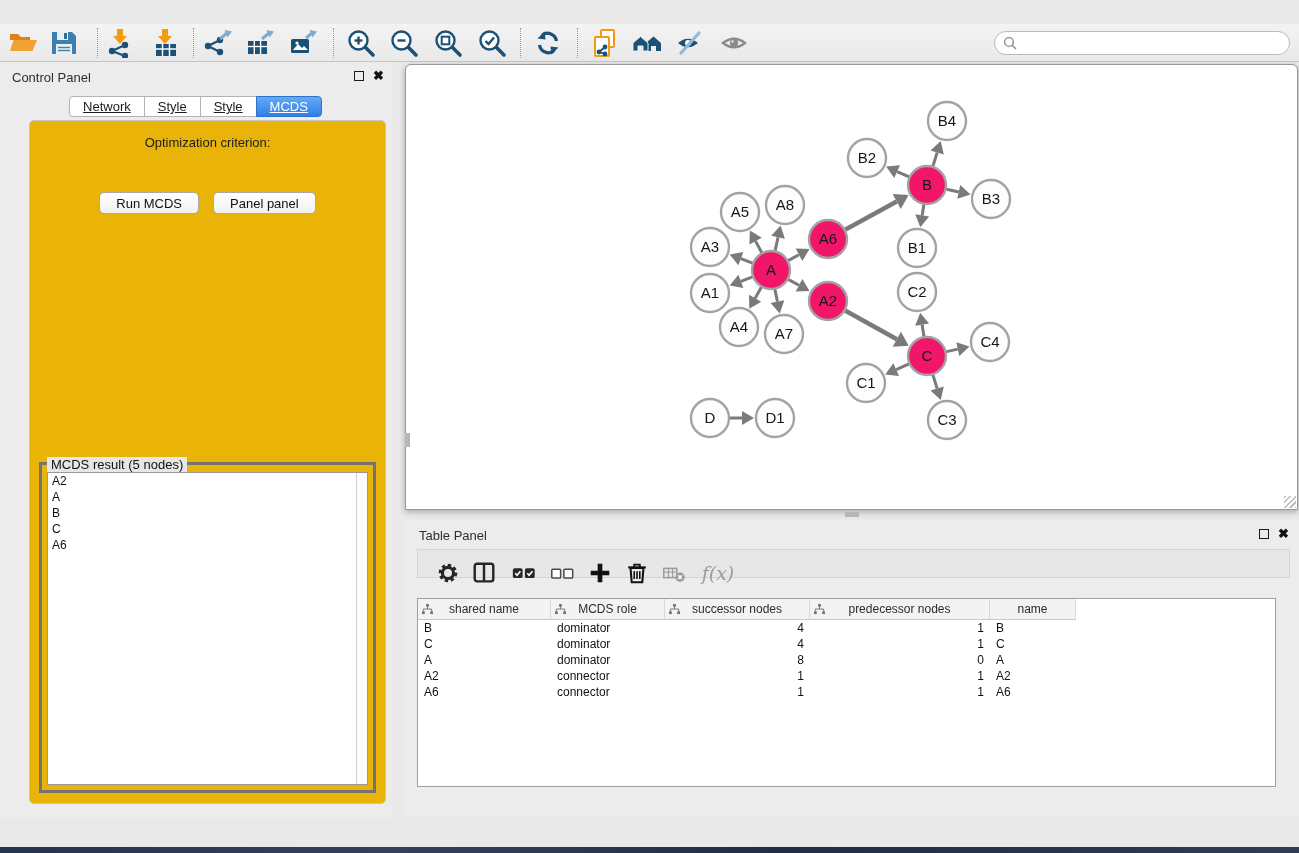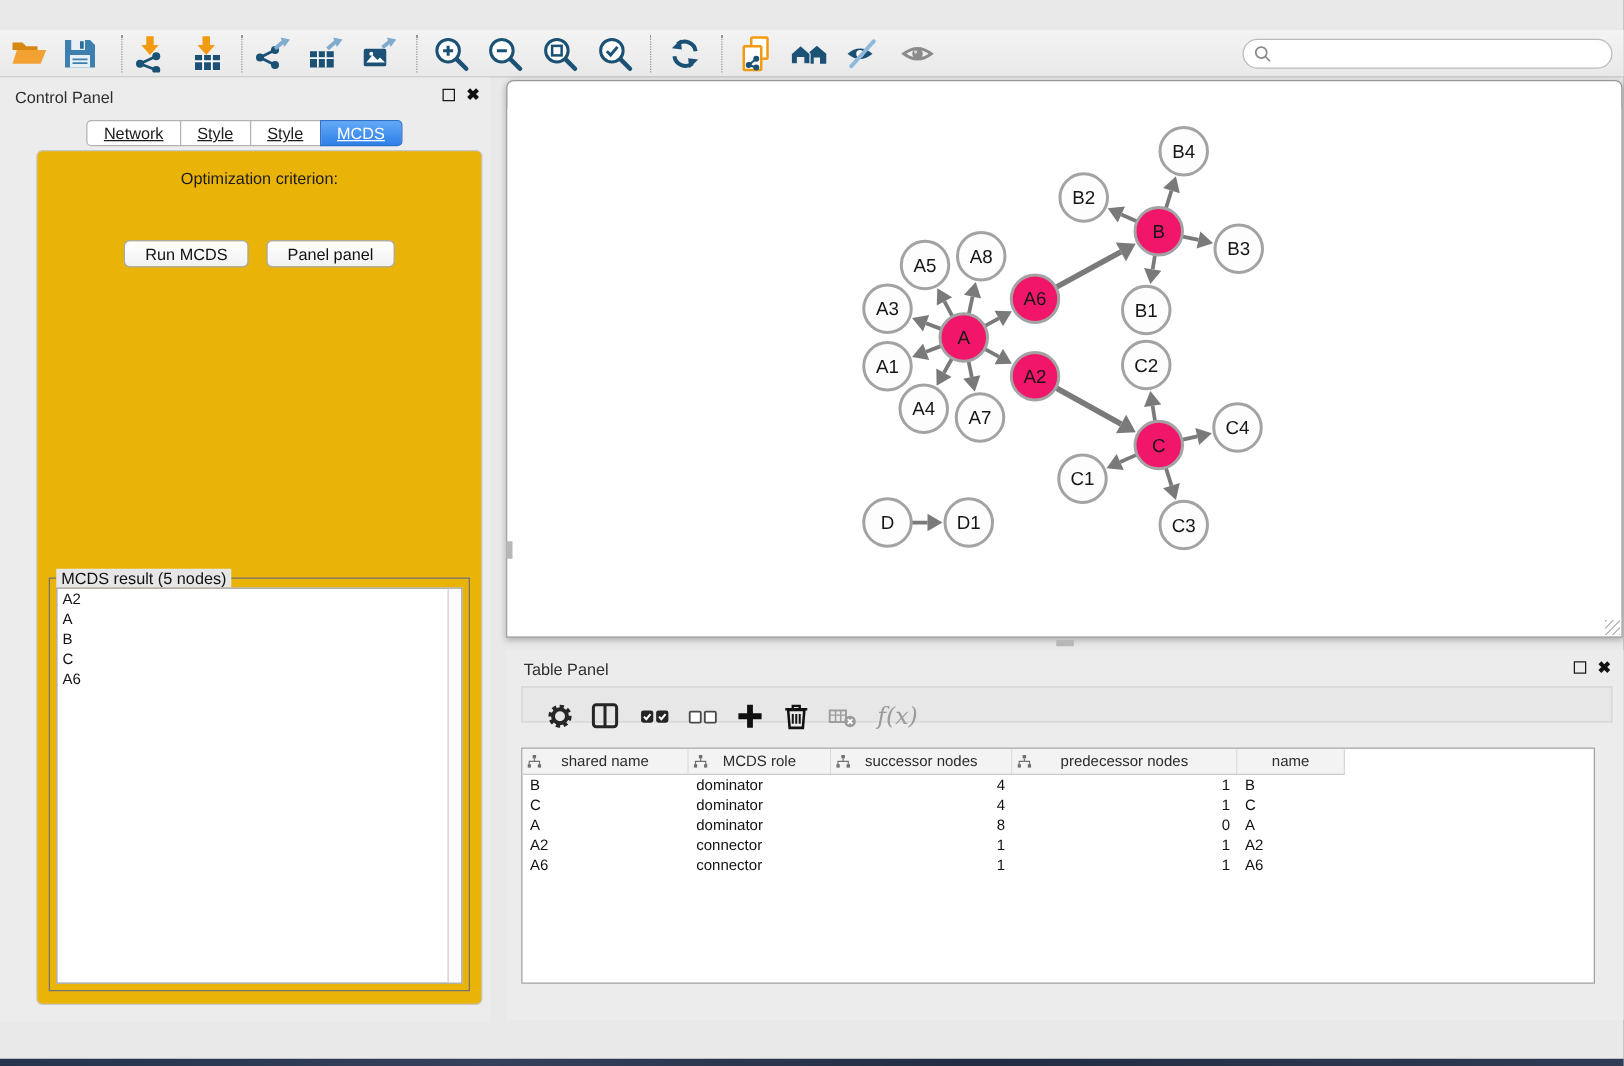--- a/index.html
+++ b/index.html
@@ -55,21 +55,21 @@
     background:linear-gradient(#74b3f8,#2e7fe9); display:flex; flex-direction:column;
     align-items:center; justify-content:center; gap:2px; }
   .dd-up    { width:0; height:0; border-left:4px solid transparent; border-right:4px solid transparent; border-bottom:5px solid #fff; }
   .dd-down  { width:0; height:0; border-left:4px solid transparent; border-right:4px solid transparent; border-top:5px solid #fff; }
   .btn-row { position:absolute; top:71px; width:100%; display:flex; justify-content:center; gap:14px; }
   .push-btn { height:22px; padding:0 16px; font-size:13px; color:#111;
     background:linear-gradient(#ffffff,#f1f1f1); border:1px solid #a9a9a9; border-radius:5px; cursor:pointer;
     font-family:"Liberation Sans",sans-serif; }
 
   .groupbox { position:absolute; left:9px; right:9px; top:341px; bottom:10px;
-    border:1px solid #737373; }
+    border:3px solid #737373; }
   .groupbox-title { position:absolute; top:-8px; left:5px; background:#e6e6e6;
     padding:0 4px; font-size:13px; color:#111; }
   .mcds-list { position:absolute; left:5px; top:7px; right:5px; bottom:5px;
     background:#fff; border:1px solid #9a9a9a; overflow:hidden; }
   .mcds-item { font-size:12px; color:#111; line-height:16px; padding-left:4px; cursor:default; }
   .mcds-scroll { position:absolute; right:0; top:0; bottom:0; width:11px;
     background:#fbfbfb; border-left:1px solid #cfcfcf; }
 
   
   .network-window { position:absolute; left:405px; top:64px; width:893px; height:446px;

